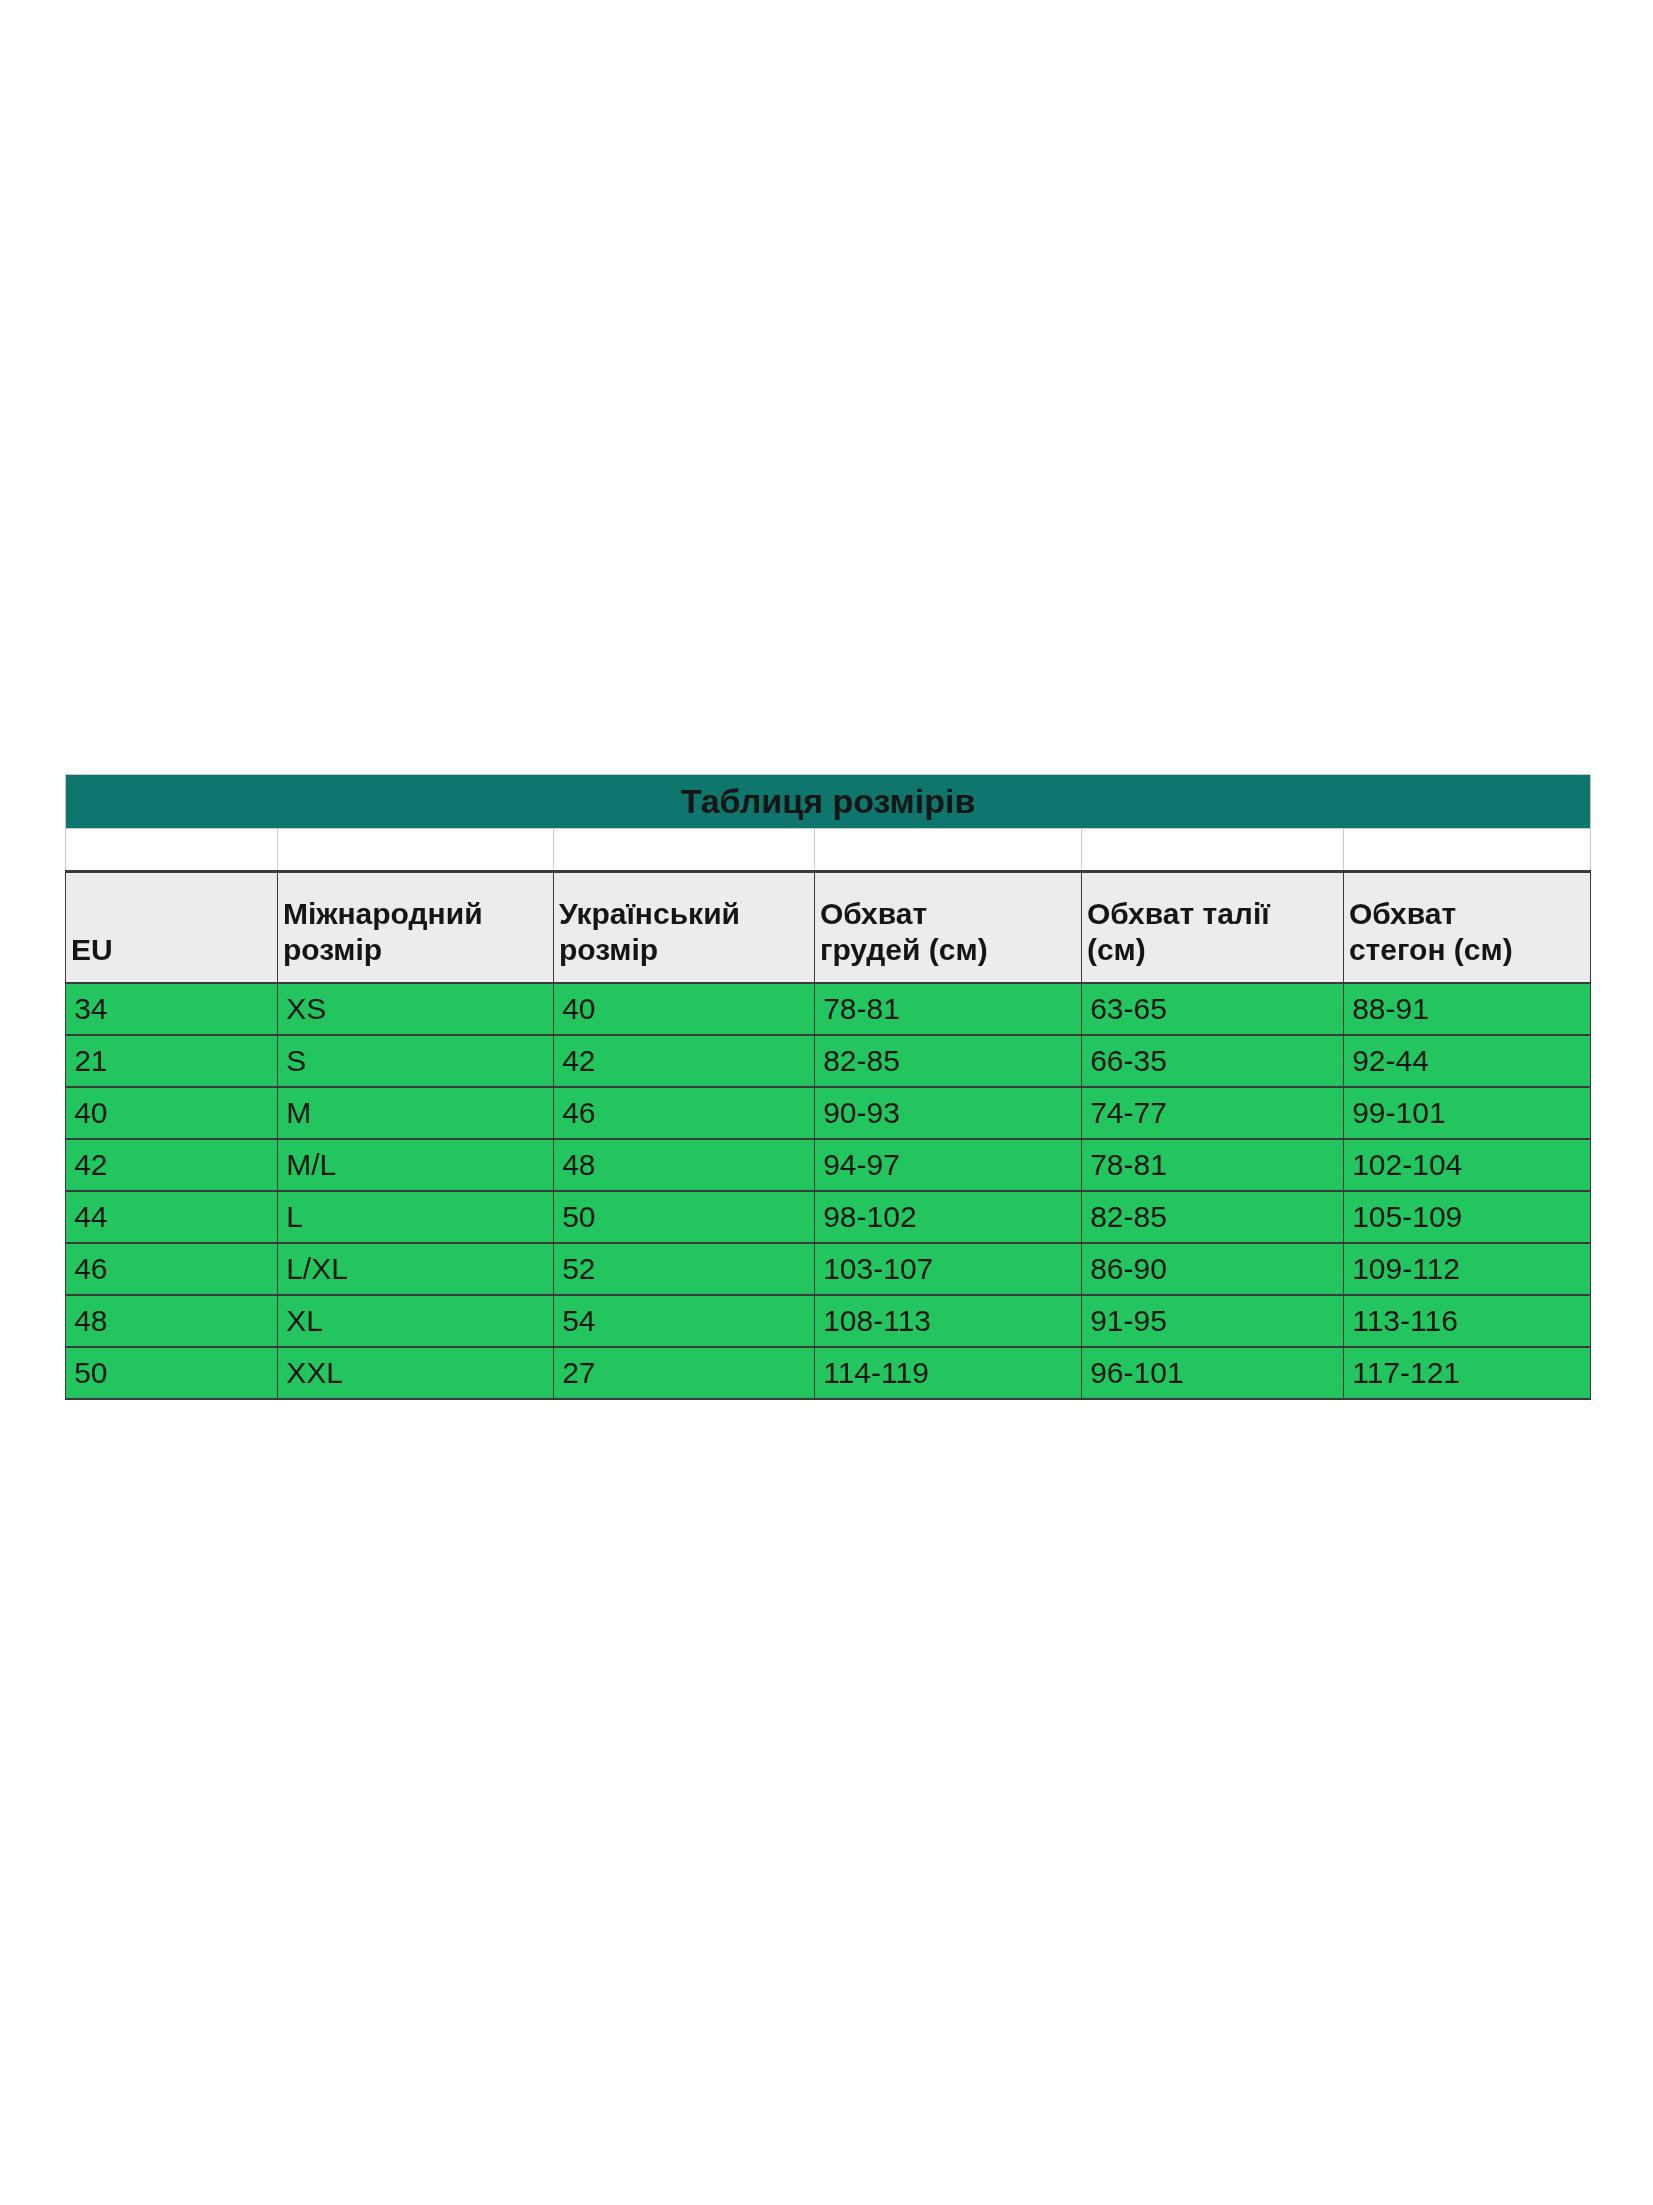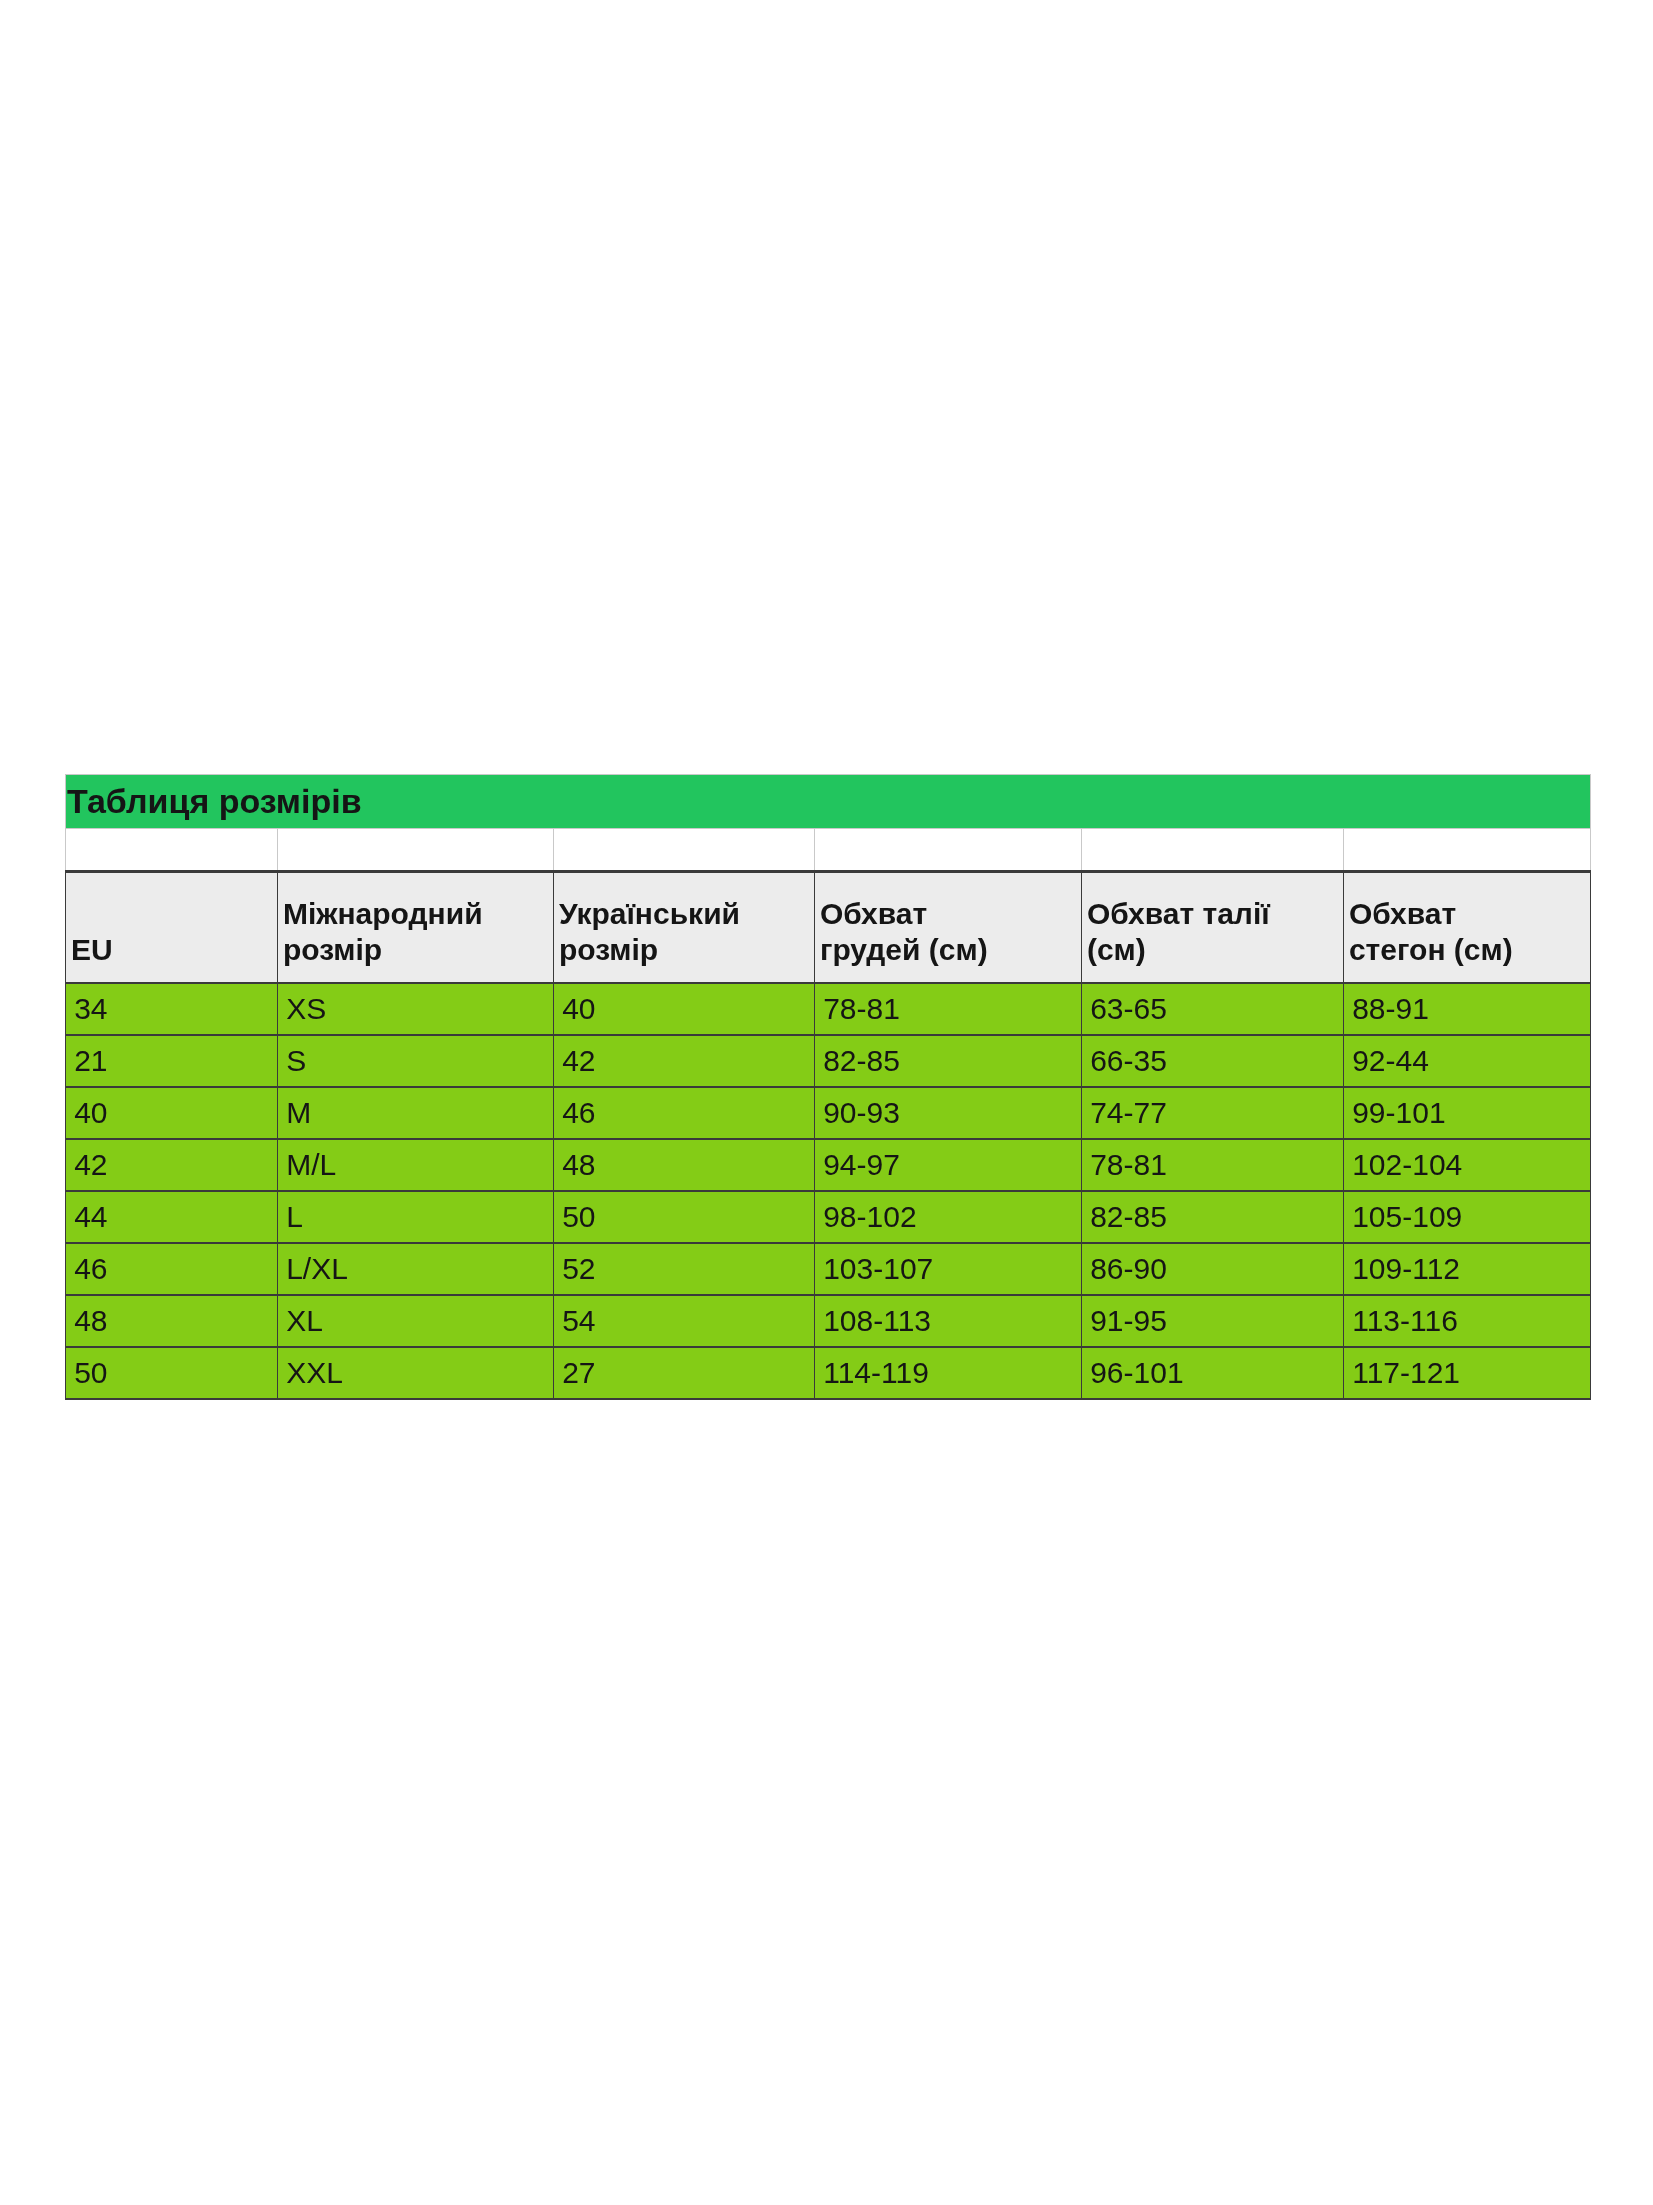--- a/index.html
+++ b/index.html
@@ -27,25 +27,25 @@
   col.c-int  { width: 276px; }
   col.c-ua   { width: 261px; }
   col.c-chest{ width: 267px; }
   col.c-waist{ width: 262px; }
   col.c-hips { width: 247px; }
 
   
   .title-cell {
     height: 51px;
     border: 1.6px solid #c9c9c9;
-    text-align: left;
+    text-align: center;
     vertical-align: middle;
     font-weight: bold;
     font-size: 34px;
-    background: #22c55e;
+    background: #0f766e;
   }
 
   
   .spacer-row td {
     height: 39px;
     border-left: 1.6px solid #c9c9c9;
     border-right: 1.6px solid #c9c9c9;
     background: #ffffff;
   }
 
@@ -68,21 +68,21 @@
   
   .data-row td {
     height: 50px;
     border: 1.6px solid #3a3a3a;
     border-bottom: 2.5px solid #3a3a3a;
     font-size: 30px;
     font-weight: normal;
     text-align: left;
     vertical-align: middle;
     padding: 0 4.9px 0 8.2px;
-    background: #84cc16;
+    background: #22c55e;
     white-space: nowrap;
   }
 </style>
 </head>
 <body>
 
 <div class="page">
   <table class="size-table">
     <colgroup>
       <col class="c-eu">

